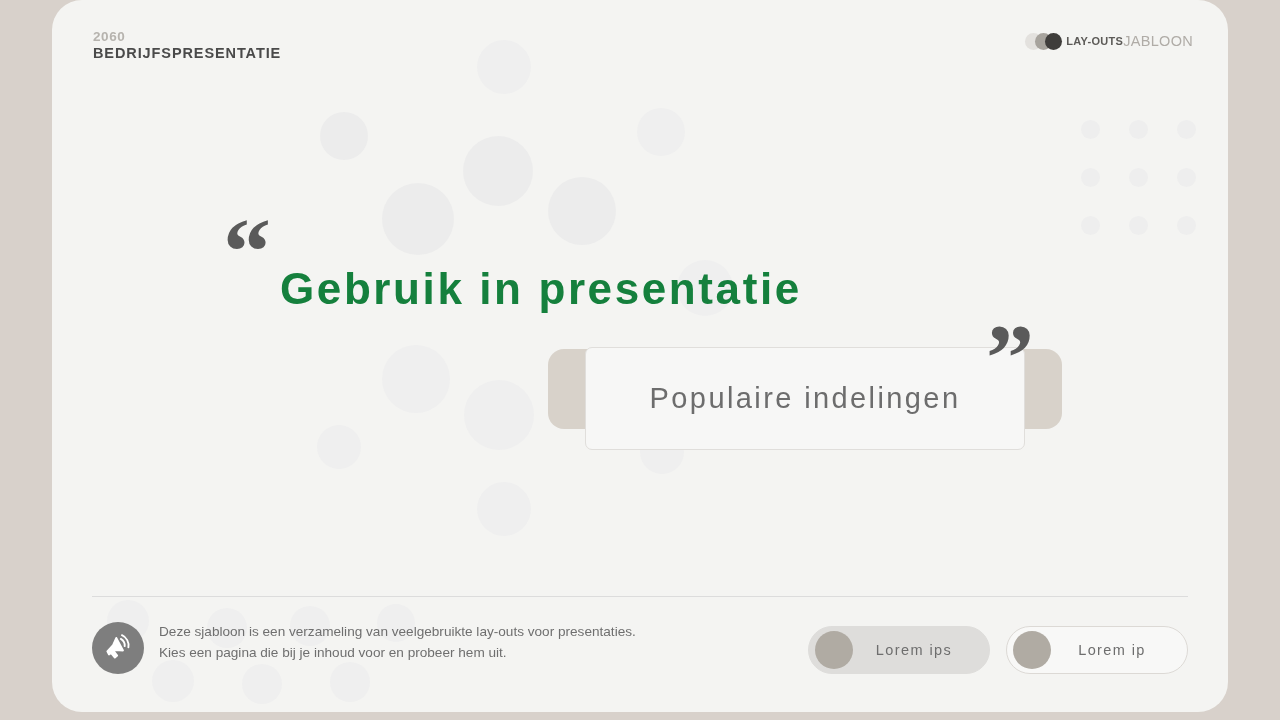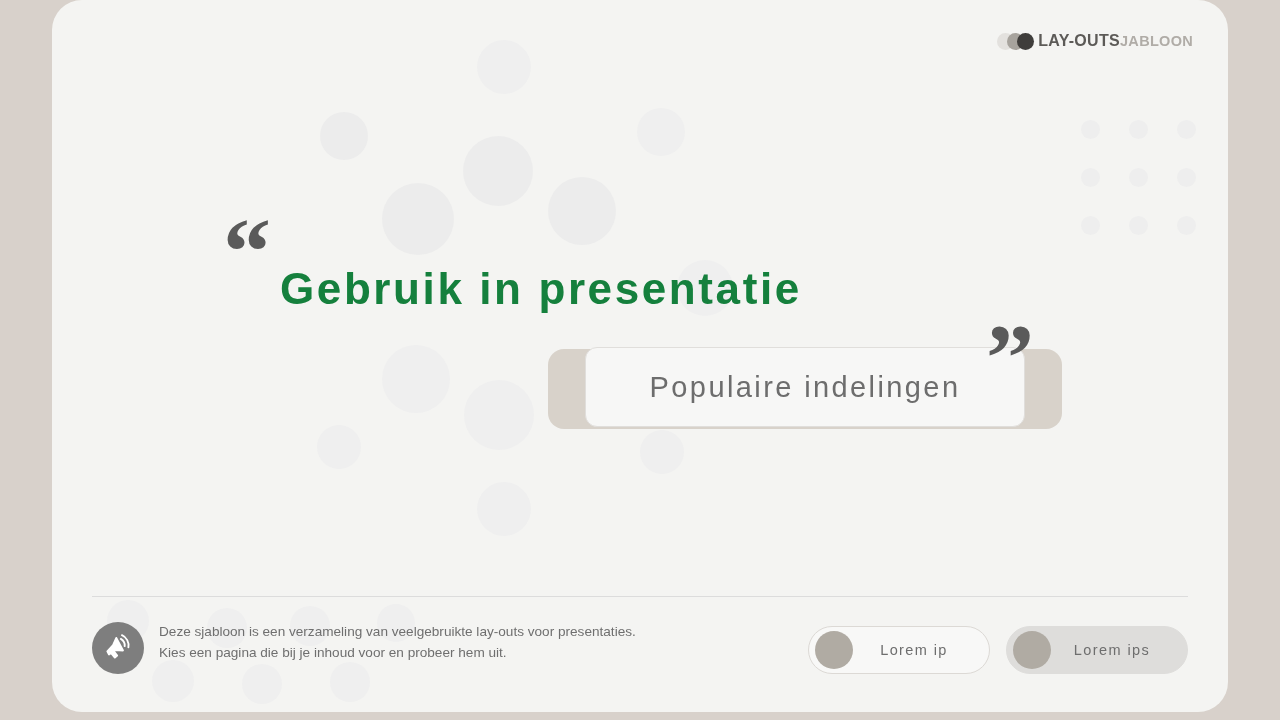--- a/index.html
+++ b/index.html
@@ -99,28 +99,28 @@
     top: 1px;
     width: 17px;
     height: 17px;
     border-radius: 50%;
     display: block;
   }
   .bm1 { left: 0px;  background: #e3e1de; }
   .bm2 { left: 10px; background: #a7a39d; }
   .bm3 { left: 20px; background: #3f3d3b; }
   .brand-a {
-    font-size: 16px;
+    font-size: 11px;
     font-weight: bold;
     letter-spacing: 0.3px;
     color: #5c5a57;
   }
   .brand-b {
     font-size: 14.5px;
-    font-weight: bold;
+    font-weight: normal;
     letter-spacing: 0.3px;
     color: #b0aca7;
   }
 
   
   .quote-open, .quote-close {
     position: absolute;
     color: #5a5a5a;
     font-family: "Liberation Serif", serif;
     font-weight: bold;
@@ -157,24 +157,24 @@
     width: 514px;
     height: 80px;
     background: #d8d2ca;
     border-radius: 16px;
   }
   .sub-inner {
     position: absolute;
     left: 37px;
     top: -2px;
     width: 440px;
-    height: 80px;
+    height: 103px;
     background: #f7f7f6;
     border: 1px solid #e0dedb;
-    border-radius: 12px;
+    border-radius: 7px;
     display: flex;
     align-items: center;
     justify-content: center;
   }
   .sub-text {
     font-size: 29px;
     letter-spacing: 2.4px;
     color: #6d6d6d;
     white-space: nowrap;
   }
@@ -287,20 +287,24 @@
     <span></span>
     <span></span>
     <span></span>
     <span></span>
     <span></span>
     <span></span>
     <span></span>
     <span></span>
   </div>
 
+  <div class="hdr-left">
+    <div class="hdr-year">2060</div>
+    <div class="hdr-title">BEDRIJFSPRESENTATIE</div>
+  </div>
 
   <div class="brand">
     <span class="brand-marks">
       <i class="bm1"></i>
       <i class="bm2"></i>
       <i class="bm3"></i>
     </span>
     <span class="brand-a">LAY-OUTS</span>
     <span class="brand-b">JABLOON</span>
   </div>
@@ -326,23 +330,23 @@
         <path d="M19.6 4.4 A9 9 0 0 1 19.6 15.4"></path>
       </svg>
     </div>
     <div class="footer-lines">
       <div>Deze sjabloon is een verzameling van veelgebruikte lay-outs voor presentaties.</div>
       <div>Kies een pagina die bij je inhoud voor en probeer hem uit.</div>
     </div>
   </div>
 
   <div class="pills">
+    <div class="pill pill-grey">
+      <span class="pill-dot"></span>
+      <span class="pill-label">Lorem ips</span>
+    </div>
     <div class="pill pill-light">
       <span class="pill-dot"></span>
       <span class="pill-label">Lorem ip</span>
     </div>
-    <div class="pill pill-grey">
-      <span class="pill-dot"></span>
-      <span class="pill-label">Lorem ips</span>
-    </div>
   </div>
 
 </div>
 
 </body></html>

